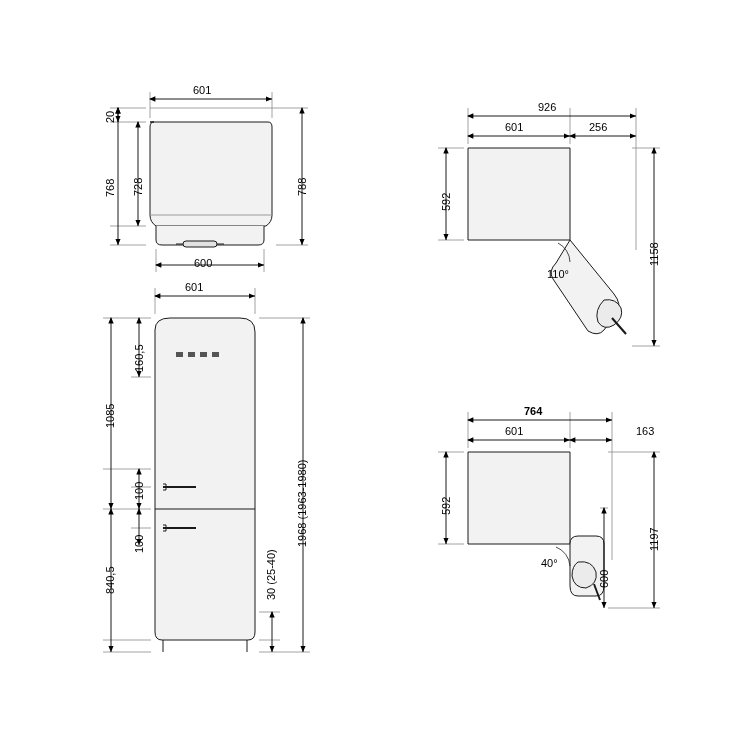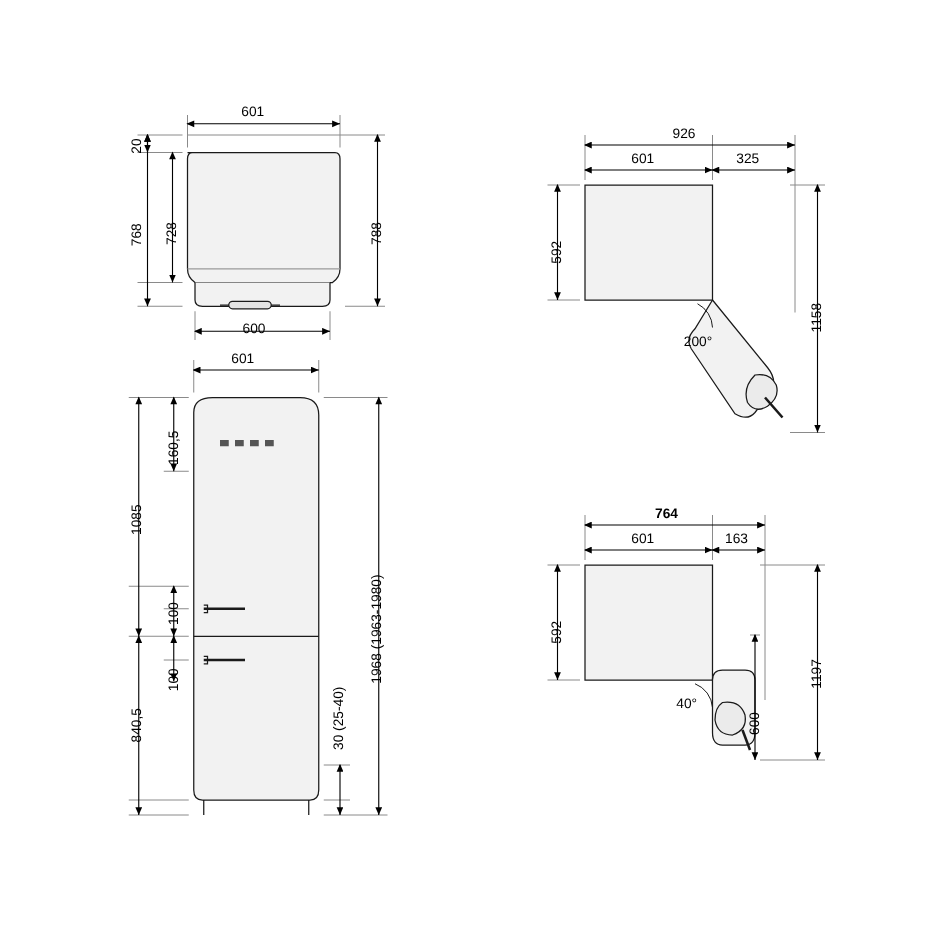--- a/index.html
+++ b/index.html
@@ -198,26 +198,26 @@
   <div class="dim-label vert" style="left:133px; top:372px;">160,5</div>
   <div class="dim-label vert" style="left:104px; top:428px;">1085</div>
   <div class="dim-label vert" style="left:133px; top:500px;">100</div>
   <div class="dim-label vert" style="left:133px; top:553px;">100</div>
   <div class="dim-label vert" style="left:104px; top:594px;">840,5</div>
   <div class="dim-label vert" style="left:296px; top:547px;">1968 (1963-1980)</div>
   <div class="dim-label vert" style="left:265px; top:600px;">30 (25-40)</div>
 
   <div class="dim-label" style="left:538px; top:101px;">926</div>
   <div class="dim-label" style="left:505px; top:121px;">601</div>
-  <div class="dim-label" style="left:589px; top:121px;">325</div>
+  <div class="dim-label" style="left:589px; top:121px;">256</div>
   <div class="dim-label vert" style="left:440px; top:211px;">592</div>
   <div class="dim-label vert" style="left:648px; top:266px;">1158</div>
-  <div class="dim-label" style="left:547px; top:268px;">200°</div>
+  <div class="dim-label" style="left:547px; top:268px;">110°</div>
 
   <div class="dim-label" style="left:524px; top:405px;font-weight:bold;">764</div>
   <div class="dim-label" style="left:505px; top:425px;">601</div>
-  <div class="dim-label" style="left:580px; top:425px;">163</div>
+  <div class="dim-label" style="left:636px; top:425px;">163</div>
   <div class="dim-label vert" style="left:440px; top:515px;">592</div>
   <div class="dim-label vert" style="left:648px; top:551px;">1197</div>
   <div class="dim-label vert" style="left:598px; top:588px;">600</div>
   <div class="dim-label" style="left:541px; top:557px;">40°</div>
 
 </div>
 
 </body></html>

